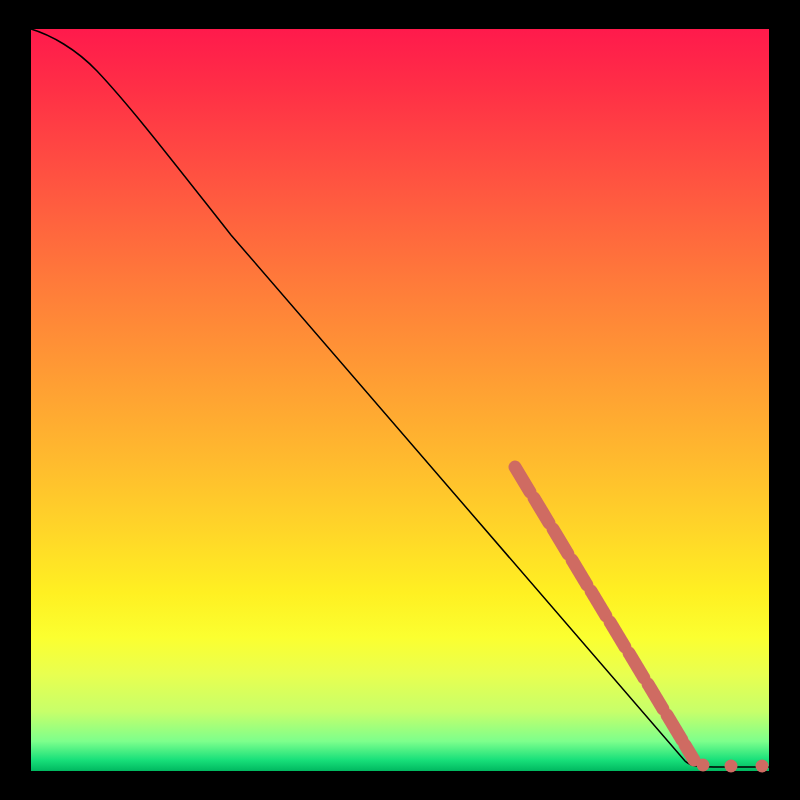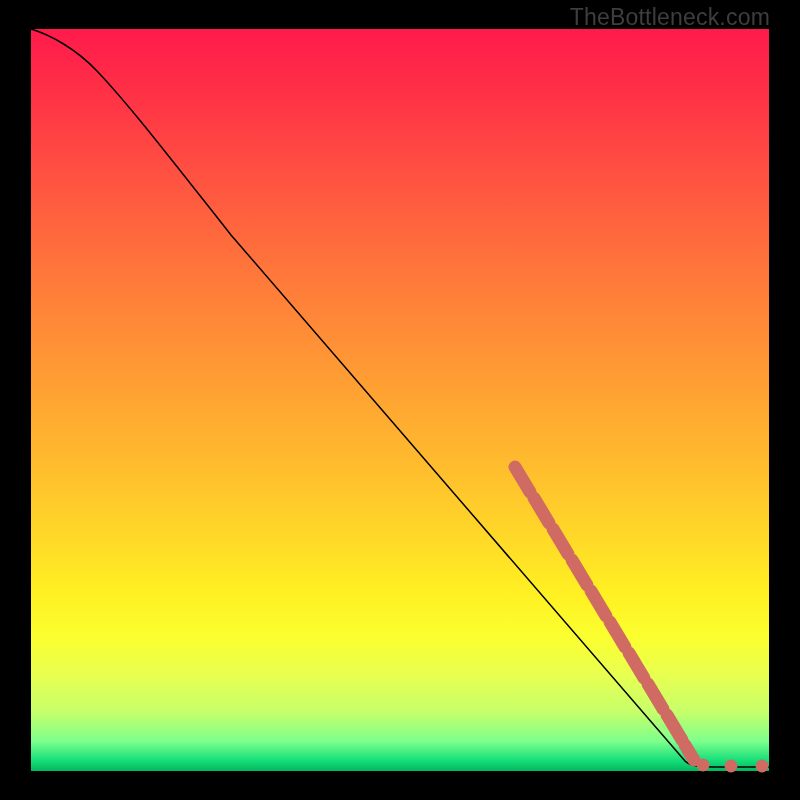--- a/index.html
+++ b/index.html
@@ -106,15 +106,14 @@
         <line class="dash-seg" x1="654" y1="716" x2="663" y2="731"></line>
 
         <circle class="marker" cx="672" cy="736" r="6.5"></circle>
         <circle class="marker" cx="700" cy="737" r="6.5"></circle>
         <circle class="marker" cx="731" cy="737" r="6.5"></circle>
       </g>
     </svg>
 
   </div>
 
-  <div class="watermark">TheBottleneck.com</div>
 
 </div>
 
 </body></html>

